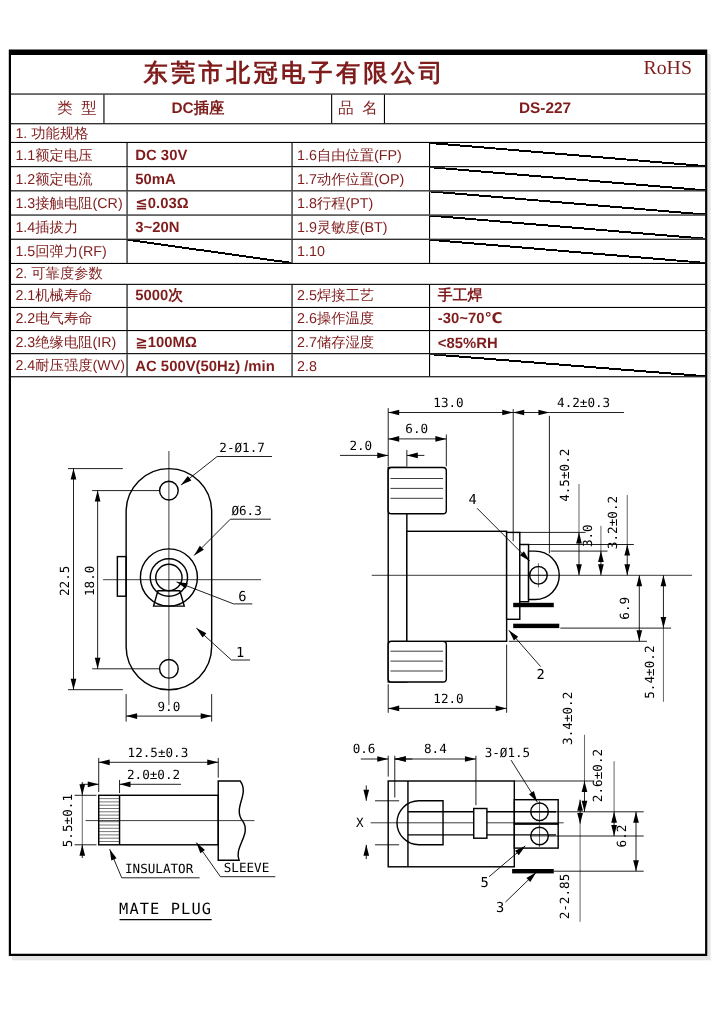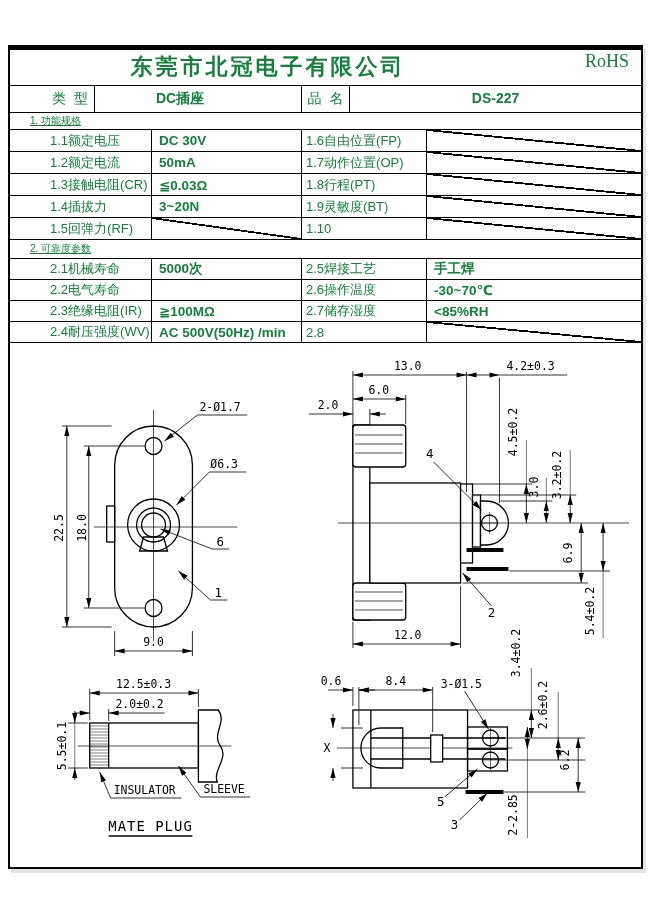--- a/index.html
+++ b/index.html
@@ -1,39 +1,39 @@
 <!DOCTYPE html>
 <html><head>
 <meta charset="utf-8">
 <style>
   html,body{margin:0;padding:0;background:#fff;}
   .page{position:relative;width:650px;height:919px;background:#ffffff;
-        font-family:"Liberation Sans","DejaVu Sans",sans-serif;color:#15803d;overflow:hidden;}
+        font-family:"Liberation Sans","DejaVu Sans",sans-serif;color:#7f1d1d;overflow:hidden;}
   .frame{position:absolute;left:8px;top:45px;width:635px;height:824px;box-sizing:border-box;
          border:2.5px solid #000;border-top-width:5px;background:#fff;box-shadow:3px 4px 0 #e4e4e4;}
   
   .hrow{position:relative;height:36px;border-bottom:1.5px solid #000;box-sizing:border-box;}
   .company{position:absolute;left:0;right:115px;top:2px;text-align:center;
            font-size:22px;font-weight:bold;letter-spacing:3px;}
   .rohs{position:absolute;right:12px;top:1px;font-family:"Liberation Serif","DejaVu Serif",serif;
         font-size:18px;}
   
   .trow{display:grid;grid-template-columns:84px 171px 84px 1fr;height:27px;
         border-bottom:1.5px solid #000;box-sizing:border-box;}
   .trow>div{box-sizing:border-box;line-height:25px;font-size:14px;text-align:center;}
   .trow>div+div{border-left:1.5px solid #000;}
   .pre{white-space:pre;margin-left:36px;}
   .bold{font-weight:bold;}
   
-  .sect{box-sizing:border-box;border-bottom:1.5px solid #000;font-size:10px;
-        padding-left:20px;display:flex;align-items:center;text-decoration:underline;}
+  .sect{box-sizing:border-box;border-bottom:1.5px solid #000;font-size:13px;
+        padding-left:4px;display:flex;align-items:center;}
   .s1t{height:17px;} .s2t{height:19px;} .s3t{height:20px;}
   
   .srow{display:grid;grid-template-columns:105px 150px 125px 1fr;
-        border-bottom:1.5px solid #000;box-sizing:border-box;padding-left:36px;}
+        border-bottom:1.5px solid #000;box-sizing:border-box;}
   .r22{height:22px;} .r21{height:21px;}
   .srow>div{box-sizing:border-box;font-size:13px;display:flex;align-items:center;
             padding-left:4px;overflow:hidden;white-space:nowrap;}
   .srow>div+div{border-left:1.5px solid #000;}
   .srow>.val{font-weight:bold;padding-left:7px;font-size:13.5px;}
   .diag{background:linear-gradient(to top right,transparent calc(50% - 0.9px),
         #000 calc(50% - 0.9px),#000 calc(50% + 0.9px),transparent calc(50% + 0.9px));}
   
   .draw{height:501px;position:relative;}
   svg{display:block;width:100%;height:100%;}

